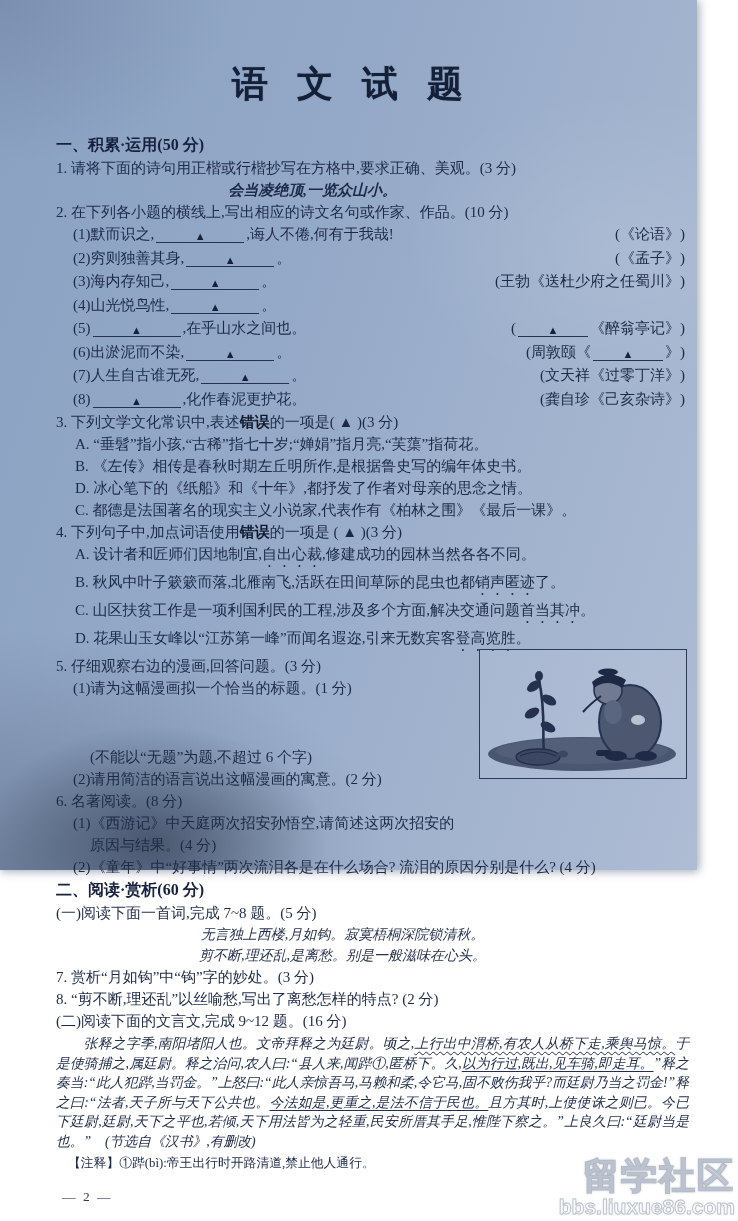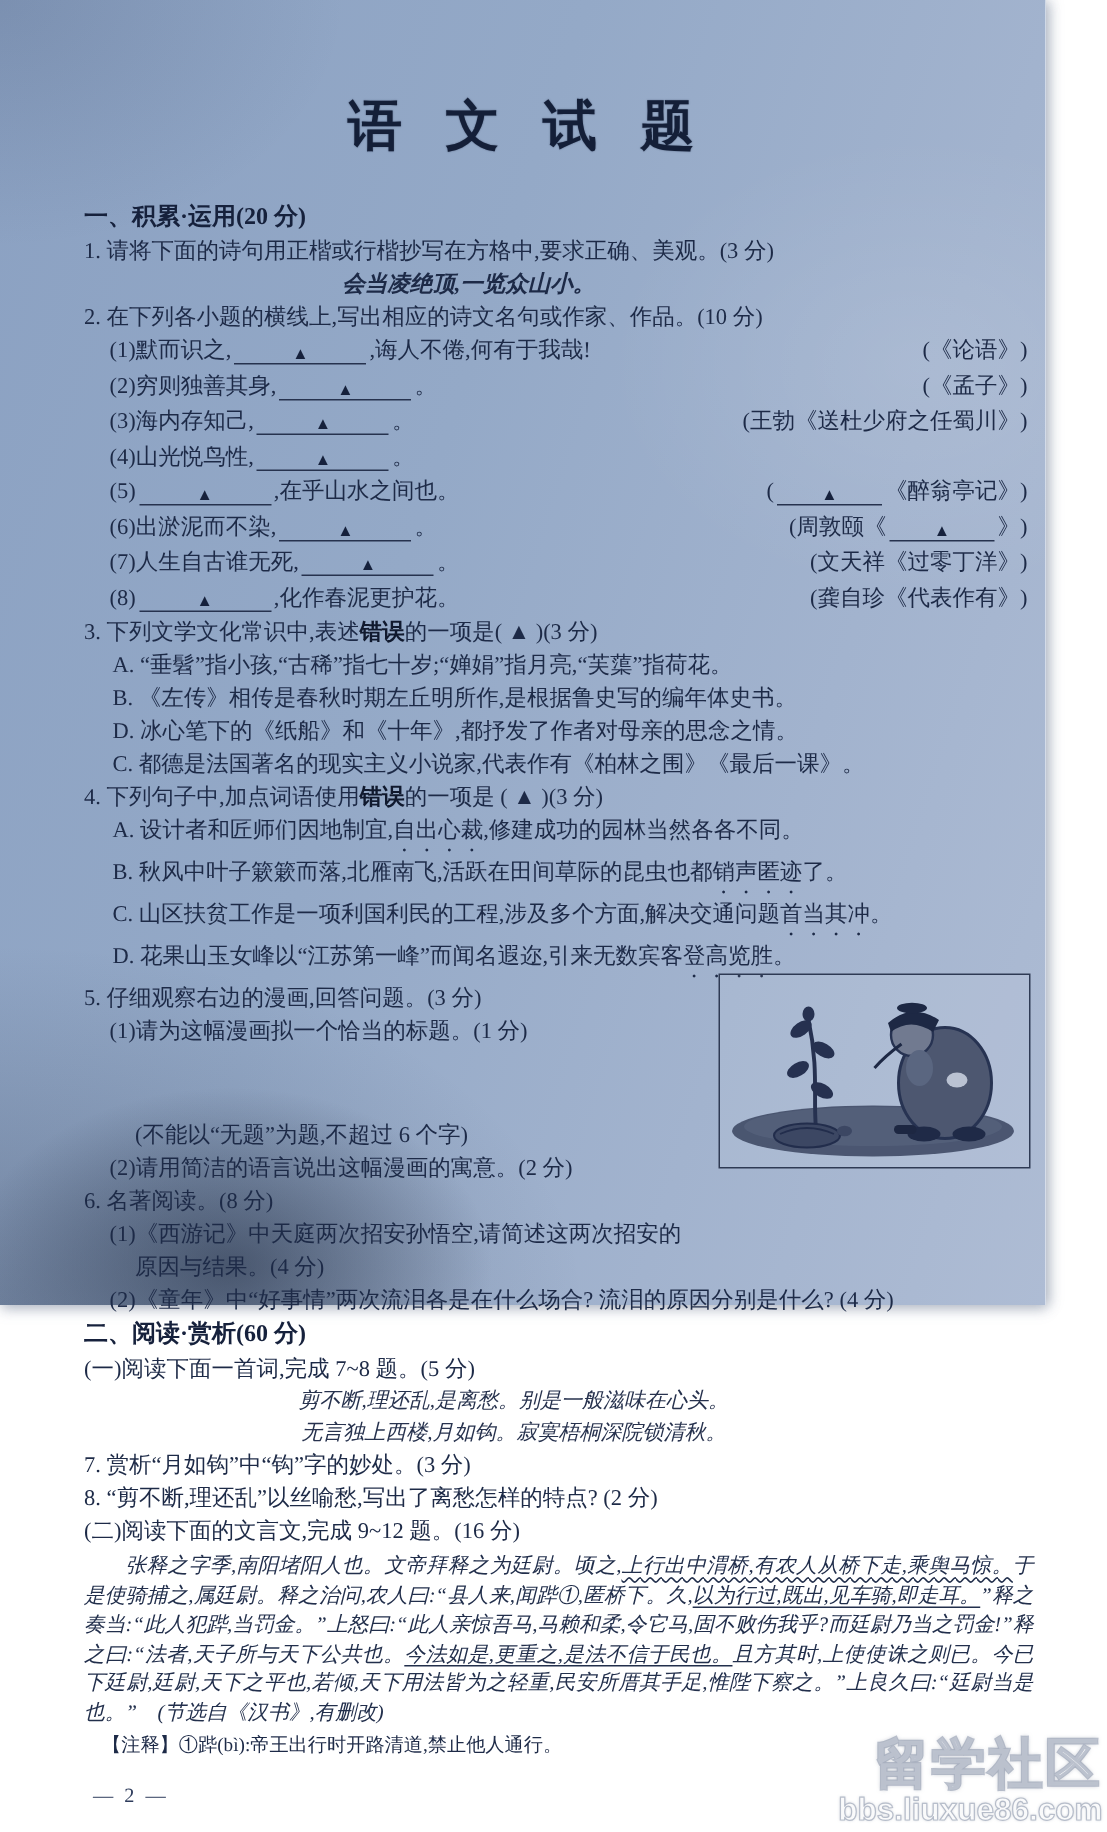--- a/index.html
+++ b/index.html
@@ -74,21 +74,21 @@
   }
 </style>
 </head>
 <body>
 
 <div class="paper">
   <div class="content">
 
     <div class="title">语 文 试 题</div>
 
-    <div class="sec-head">一、积累·运用(20 分)</div>
+    <div class="sec-head">一、积累·运用(50 分)</div>
 
     <div class="line">1. 请将下面的诗句用正楷或行楷抄写在方格中,要求正确、美观。(3 分)</div>
     <div class="line center script" style="padding-right:120px;">会当凌绝顶,一览众山小。</div>
 
     <div class="line">2. 在下列各小题的横线上,写出相应的诗文名句或作家、作品。(10 分)</div>
 
     <div class="qrow indent2">
       <div><span>(1)默而识之,</span><span class="blank"><span class="tri">▲</span></span><span>,诲人不倦,何有于我哉!</span></div>
       <div class="qrow-src">(《论语》)</div>
     </div>
@@ -110,21 +110,21 @@
     <div class="qrow indent2">
       <div><span>(6)出淤泥而不染,</span><span class="blank"><span class="tri">▲</span></span><span>。</span></div>
       <div class="qrow-src"><span>(周敦颐《</span><span class="blank small"><span class="tri">▲</span></span><span>》)</span></div>
     </div>
     <div class="qrow indent2">
       <div><span>(7)人生自古谁无死,</span><span class="blank"><span class="tri">▲</span></span><span>。</span></div>
       <div class="qrow-src">(文天祥《过零丁洋》)</div>
     </div>
     <div class="qrow indent2">
       <div><span>(8)</span><span class="blank"><span class="tri">▲</span></span><span>,化作春泥更护花。</span></div>
-      <div class="qrow-src">(龚自珍《代表作有》)</div>
+      <div class="qrow-src">(龚自珍《己亥杂诗》)</div>
     </div>
 
     <div class="line"><span>3. 下列文学文化常识中,表述</span><span class="em-bold">错误</span><span>的一项是( ▲ )(3 分)</span></div>
     <div class="line indent1">A. “垂髫”指小孩,“古稀”指七十岁;“婵娟”指月亮,“芙蕖”指荷花。</div>
     <div class="line indent1">B. 《左传》相传是春秋时期左丘明所作,是根据鲁史写的编年体史书。</div>
     <div class="line indent1">D. 冰心笔下的《纸船》和《十年》,都抒发了作者对母亲的思念之情。</div>
     <div class="line indent1">C. 都德是法国著名的现实主义小说家,代表作有《柏林之围》《最后一课》。</div>
 
     <div class="line"><span>4. 下列句子中,加点词语使用</span><span class="em-bold">错误</span><span>的一项是 ( ▲ )(3 分)</span></div>
     <div class="line indent1"><span>A. 设计者和匠师们因地制宜,</span><span class="dots">自出心裁</span><span>,修建成功的园林当然各各不同。</span></div>
@@ -164,22 +164,22 @@
       <div class="line indent2">(2)请用简洁的语言说出这幅漫画的寓意。(2 分)</div>
       <div class="line">6. 名著阅读。(8 分)</div>
       <div class="line indent2">(1)《西游记》中天庭两次招安孙悟空,请简述这两次招安的</div>
       <div class="line" style="padding-left:34px;">原因与结果。(4 分)</div>
     </div>
     <div class="line indent2">(2)《童年》中“好事情”两次流泪各是在什么场合? 流泪的原因分别是什么? (4 分)</div>
 
     <div class="sec-head">二、阅读·赏析(60 分)</div>
     <div class="line">(一)阅读下面一首词,完成 7~8 题。(5 分)</div>
 
+    <div class="line center ci-line" style="padding-right:60px;">无言独上西楼,月如钩。寂寞梧桐深院锁清秋。</div>
     <div class="line center ci-line" style="padding-right:60px;">剪不断,理还乱,是离愁。别是一般滋味在心头。</div>
-    <div class="line center ci-line" style="padding-right:60px;">无言独上西楼,月如钩。寂寞梧桐深院锁清秋。</div>
 
     <div class="line">7. 赏析“月如钩”中“钩”字的妙处。(3 分)</div>
     <div class="line">8. “剪不断,理还乱”以丝喻愁,写出了离愁怎样的特点? (2 分)</div>
 
     <div class="line">(二)阅读下面的文言文,完成 9~12 题。(16 分)</div>
 
     <div class="passage"><span>张释之字季,南阳堵阳人也。文帝拜释之为廷尉。顷之,</span><span class="u-wavy">上行出中渭桥,有农人从桥下走,乘舆马惊。</span><span>于是使骑捕之,属廷尉。释之治问,农人曰:“县人来,闻跸①,匿桥下。久,</span><span class="u-line">以为行过,既出,见车骑,即走耳。</span><span>”释之奏当:“此人犯跸,当罚金。”上怒曰:“此人亲惊吾马,马赖和柔,令它马,固不败伤我乎?而廷尉乃当之罚金!”释之曰:“法者,天子所与天下公共也。</span><span class="u-line">今法如是,更重之,是法不信于民也。</span><span>且方其时,上使使诛之则已。今已下廷尉,廷尉,天下之平也,若倾,天下用法皆为之轻重,民安所厝其手足,惟陛下察之。”上良久曰:“廷尉当是也。”</span>　<span>(节选自《汉书》,有删改)</span></div>
 
     <div class="note-line">【注释】①跸(bì):帝王出行时开路清道,禁止他人通行。</div>
 

